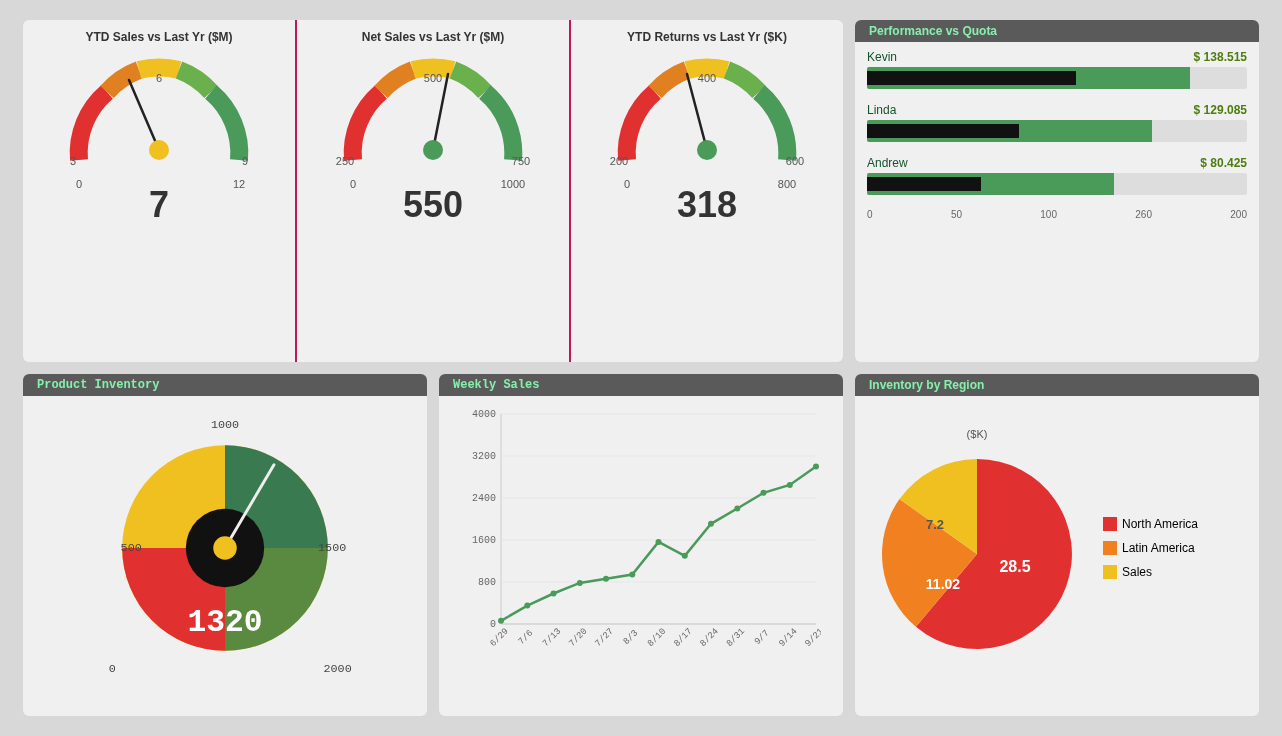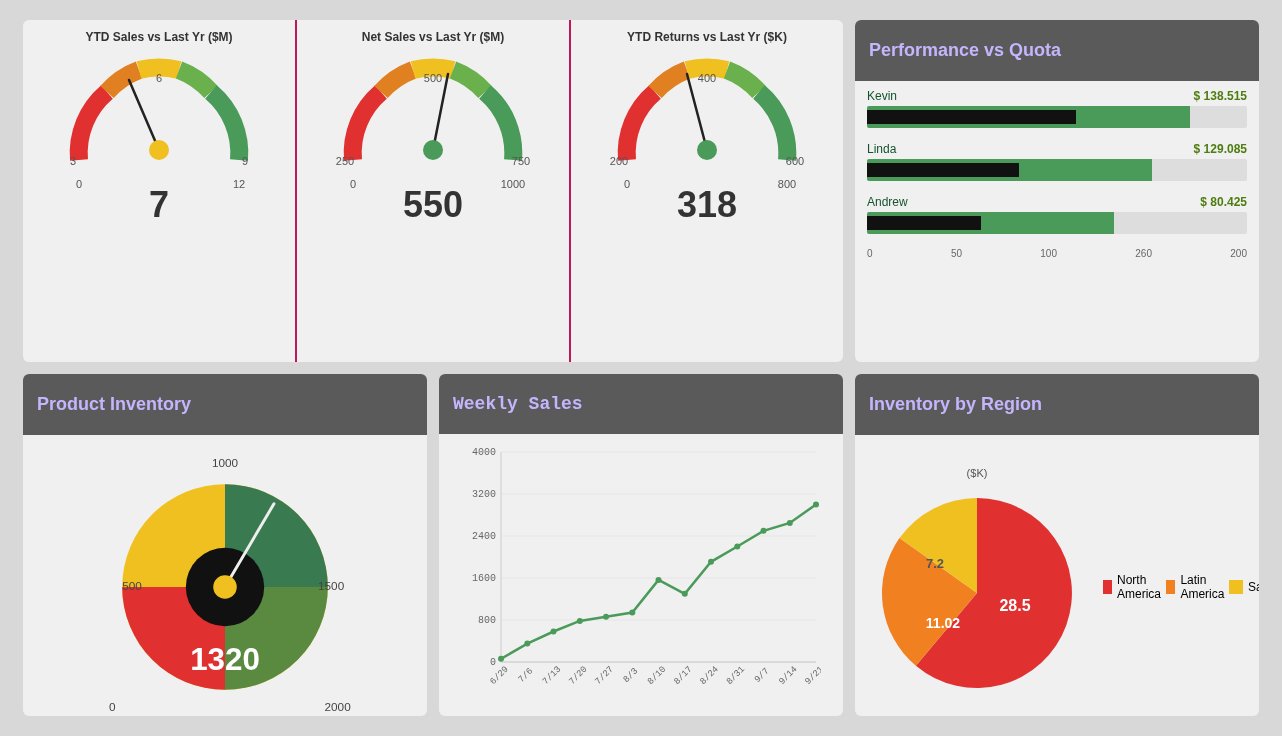--- a/index.html
+++ b/index.html
@@ -22,24 +22,24 @@
       gap: 12px;
       padding: 12px;
     }
     .card {
       background: #f0f0f0;
       border-radius: 6px;
       overflow: hidden;
     }
     .card-header {
       background: #5a5a5a;
-      color: #c4b5fd;
-      font-size: 18px;
+      color: #86efac;
+      font-size: 12px;
       font-weight: bold;
-      padding: 20px 14px;
+      padding: 4px 14px;
     }
     .card-body {
       padding: 10px;
       display: flex;
       flex-direction: column;
       align-items: center;
       height: calc(100% - 38px);
     }
 
     
@@ -124,20 +124,21 @@
       justify-content: space-between;
       font-size: 10px;
       color: #666;
       margin-top: 4px;
     }
 
     
     .inventory-card {
       grid-column: 1;
       grid-row: 2;
+      font-family: Liberation Mono, monospace;
     }
 
     
     .weekly-card {
       grid-column: 2;
       grid-row: 2;
       font-family: Liberation Mono, monospace;
     }
 
     
@@ -401,21 +402,21 @@
             <path d="M110,110 L48.9,182.8 A95,95 0 0,1 32.5,55.1 Z" fill="#f08020"></path>
 
             <path d="M110,110 L32.5,55.1 A95,95 0 0,1 110,15 Z" fill="#f0c020"></path>
 
             <text x="148" y="128" text-anchor="middle" font-size="16" font-weight="bold" fill="white">28.5</text>
             <text x="76" y="145" text-anchor="middle" font-size="14" font-weight="bold" fill="white">11.02</text>
             <text x="68" y="85" text-anchor="middle" font-size="13" font-weight="bold" fill="#555">7.2</text>
           </svg>
         </div>
 
-        <div style="display:flex; gap:0; margin-left:16px;">
+        <div style="display:flex; flex-direction:column; gap:10px; margin-left:16px;">
           <div class="legend-item">
             <div class="legend-dot" style="background:#e03030;"></div>
             <span>North America</span>
           </div>
           <div class="legend-item">
             <div class="legend-dot" style="background:#f08020;"></div>
             <span>Latin America</span>
           </div>
           <div class="legend-item">
             <div class="legend-dot" style="background:#f0c020;"></div>

